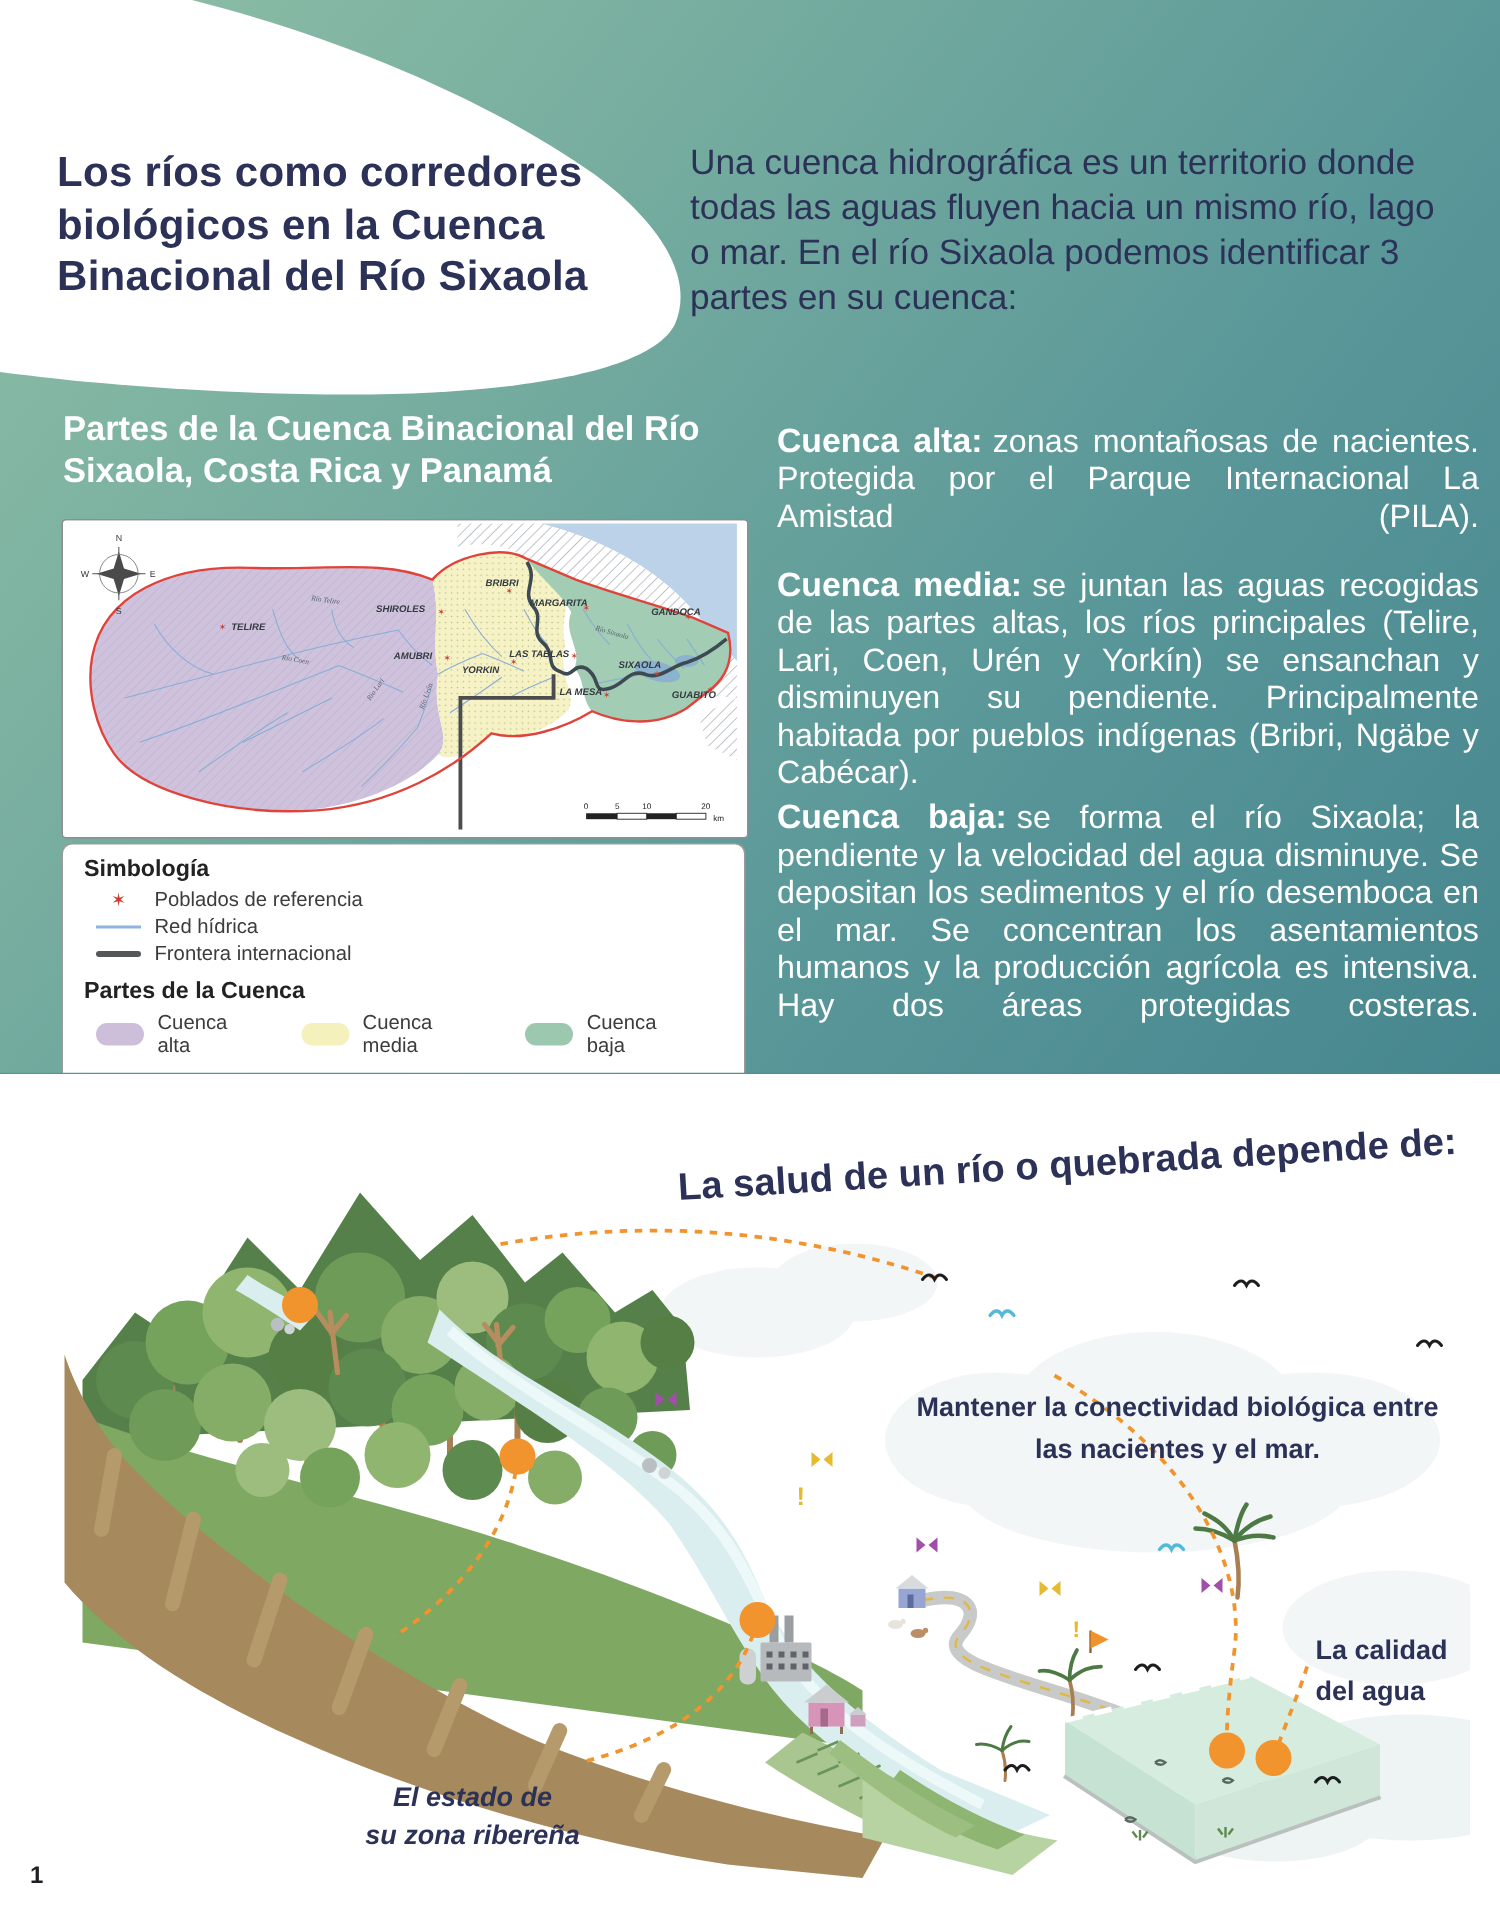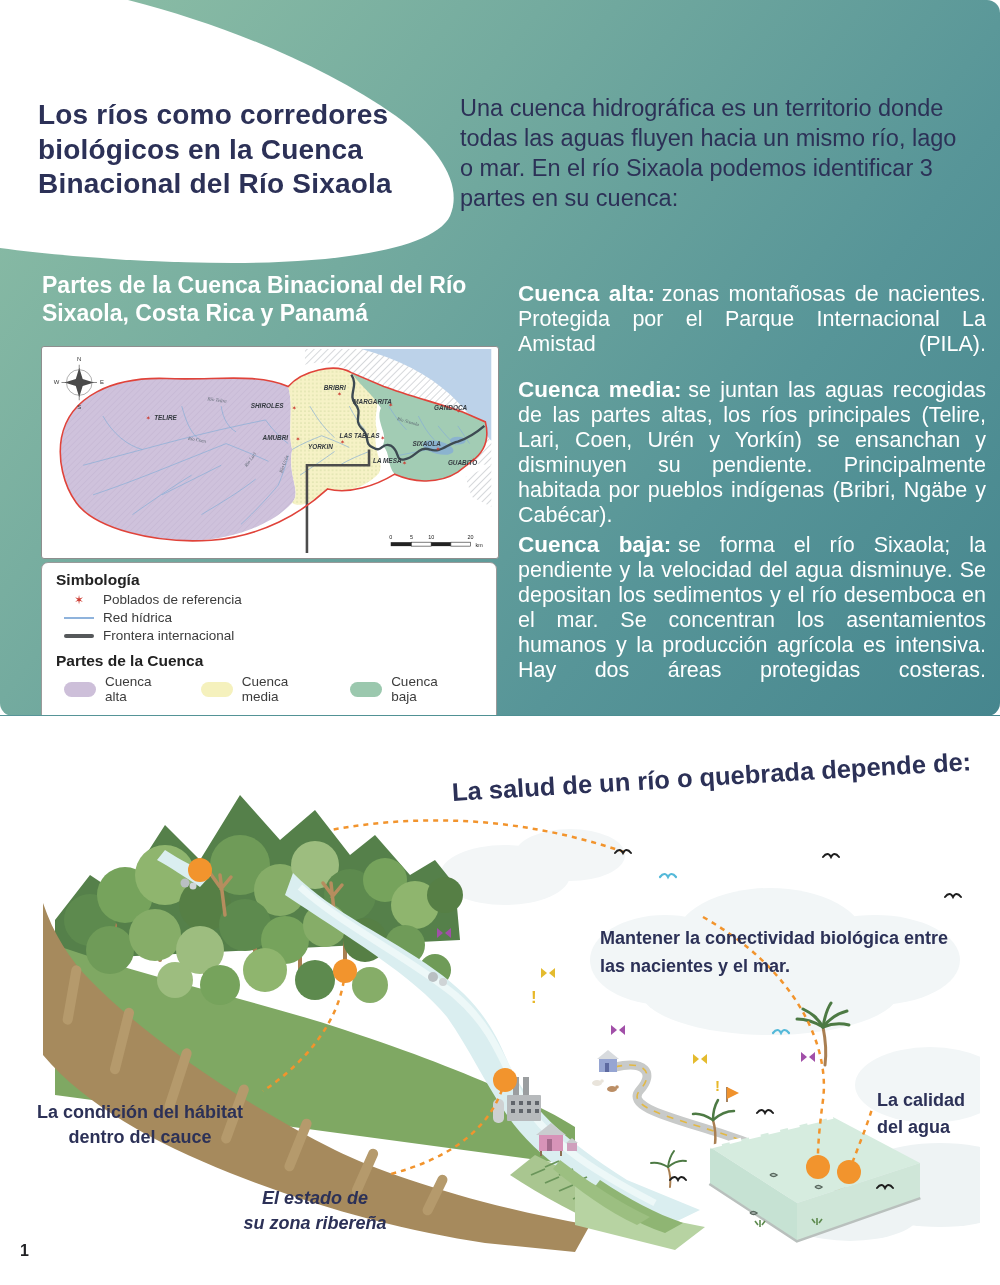--- a/index.html
+++ b/index.html
@@ -1,21 +1,21 @@
 <!DOCTYPE html>
 <html><head>
 <meta charset="utf-8">
 <style>
   html,body{margin:0;padding:0;background:#ffffff;}
   .page{position:relative;width:1000px;height:1285px;overflow:hidden;background:#fff;
         font-family:"Liberation Sans", sans-serif;}
 
   
   .hero{position:absolute;left:0;top:0;width:1000px;height:716px;
-        background:linear-gradient(128deg,#8fc0a6 0%,#74ab9f 35%,#579598 70%,#46868e 100%);border-radius:13px;}
+        background:linear-gradient(128deg,#8fc0a6 0%,#74ab9f 35%,#579598 70%,#46868e 100%);}
   .hero-curve{position:absolute;left:0;top:715px;width:1000px;height:42px;display:block;}
   .blob{position:absolute;left:0;top:0;width:480px;height:270px;display:block;}
 
   .title{position:absolute;left:38px;top:98px;width:412px;margin:0;
          font-size:28px;line-height:1.24;font-weight:bold;color:#2c3157;letter-spacing:.2px;}
   .intro{position:absolute;left:460px;top:94px;width:500px;margin:0;
          font-size:23.5px;line-height:1.27;color:#2c3157;}
   .map-heading{position:absolute;left:38px;top:268px;width:440px;margin:4px;
          font-size:23px;line-height:1.2;font-weight:bold;color:#ffffff;}
 
@@ -53,21 +53,21 @@
   .cuenca.media{top:377px;}
   .cuenca.baja{top:532px;}
 
   
   .lower{position:absolute;left:0;top:716px;width:1000px;height:569px;background:#fff;}
   .scene{position:absolute;left:15px;top:39px;width:965px;height:510px;display:block;}
   .salud-title{position:absolute;left:452px;top:62px;width:545px;
                font-size:25.5px;font-weight:bold;color:#2c3157;
                transform:rotate(-3.4deg);transform-origin:left center;}
   .callout{position:absolute;font-weight:bold;color:#2c3157;}
-  .co-conect{left:600px;top:209px;width:370px;font-size:18px;line-height:1.55;}
+  .co-conect{left:600px;top:209px;width:370px;font-size:18px;line-height:1.55;text-align:center;}
   .co-calidad{left:877px;top:339px;width:110px;font-size:18px;line-height:1.5;margin-top:32px;}
   .co-cond{left:10px;top:384px;width:260px;font-size:18px;line-height:1.4;text-align:center;}
   .co-estado{left:230px;top:470px;width:170px;font-size:18px;line-height:1.4;text-align:center;font-style:italic;}
   .page-num{position:absolute;left:20px;top:526px;font-size:16px;font-weight:bold;color:#1f2023;}
 </style>
 </head>
 <body>
 
 <div class="page">
 
@@ -509,21 +509,20 @@
           <path d="M712,347 L712,332" stroke="#8a5a2a" stroke-width="1.5"></path>
           <polygon points="712,332 724,338 712,344" fill="#f0922d"></polygon>
         </g>
       </g>
     </svg>
 
     <div class="salud-title">La salud de un río o quebrada depende de:</div>
 
     <div class="callout co-conect">Mantener la conectividad biológica entre las nacientes y el mar.</div>
     <div class="callout co-calidad">La calidad del agua</div>
-    <div class="callout co-cond">La condición del hábitat dentro del cauce</div>
     <div class="callout co-estado">
       <div>El estado de</div>
       <div>su zona ribereña</div>
     </div>
 
     <div class="page-num">1</div>
   </section>
 </div>
 
 </body></html>

